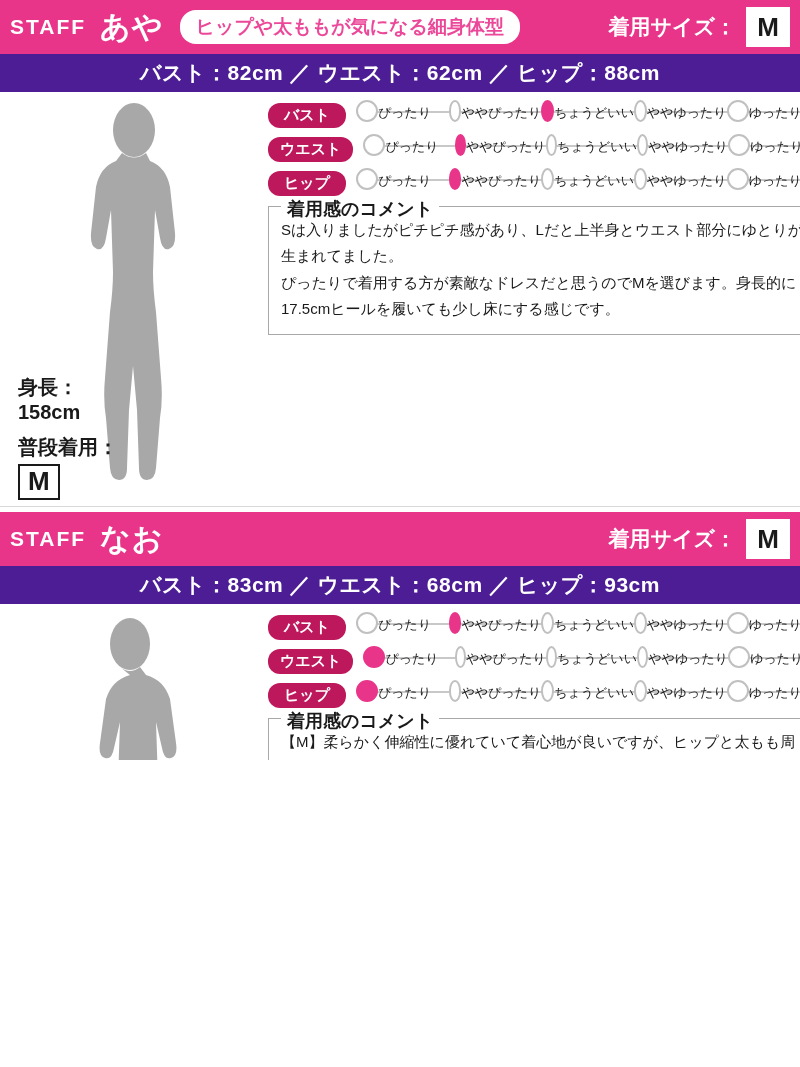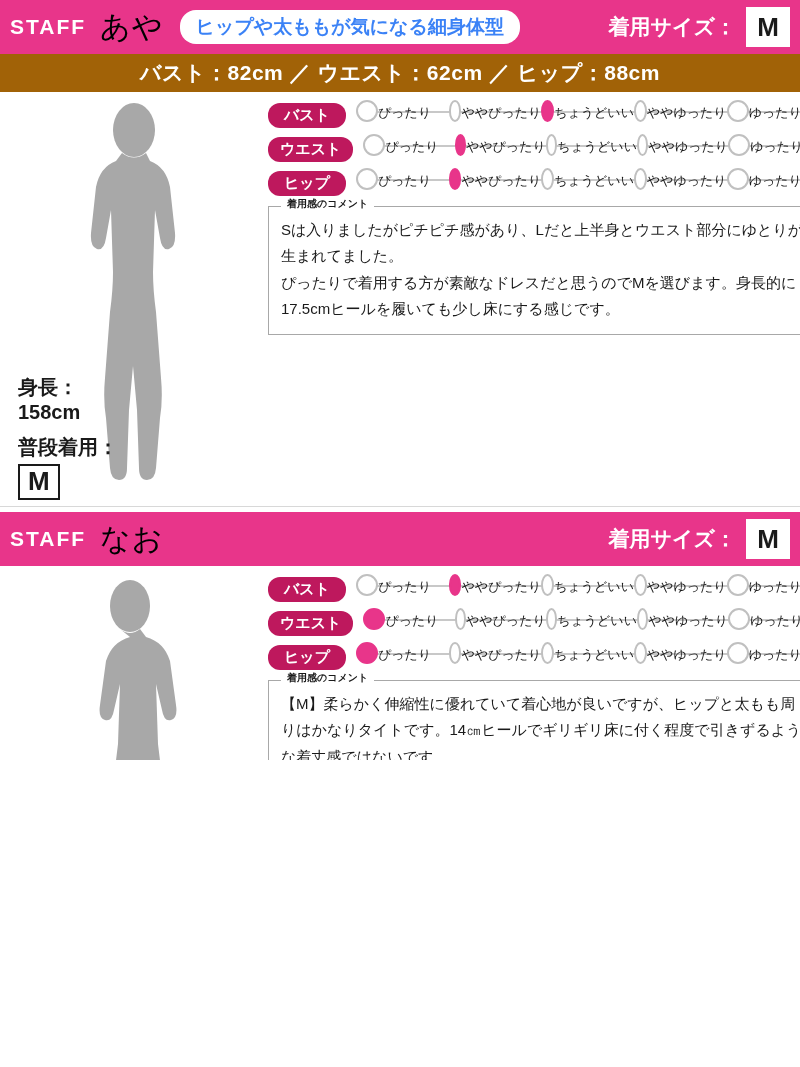--- a/index.html
+++ b/index.html
@@ -23,30 +23,30 @@
     position: relative;
   }
   .hdr-staff {
     color: #ffffff;
     font-size: 21px;
     letter-spacing: 2px;
     font-weight: bold;
     margin-right: 14px;
   }
   .hdr-name {
-    color: #000000;
+    color: #ffffff;
     font-size: 30px;
-    font-weight: normal;
+    font-weight: bold;
     margin-right: 16px;
     letter-spacing: 1px;
     white-space: nowrap;
   }
   .hdr-type {
     background: #ffffff;
-    color: #3b82f6;
+    color: #ec4899;
     font-size: 19px;
     font-weight: bold;
     border-radius: 16px;
     padding: 4px 16px;
     white-space: nowrap;
   }
   .hdr-right {
     margin-left: auto;
     display: flex;
     align-items: center;
@@ -65,21 +65,21 @@
     font-weight: bold;
     width: 44px;
     height: 40px;
     display: flex;
     align-items: center;
     justify-content: center;
   }
 
   
   .meas {
-    background: #a16207;
+    background: #4c1d95;
     height: 38px;
     display: flex;
     align-items: center;
     justify-content: center;
     color: #ffffff;
     font-size: 21px;
     font-weight: bold;
     letter-spacing: 0.5px;
   }
 
@@ -198,21 +198,21 @@
     margin-top: 10px;
     padding: 10px 12px 12px 12px;
     position: relative;
   }
   .comment-legend {
     position: absolute;
     top: -10px;
     left: 12px;
     background: #ffffff;
     padding: 0 6px;
-    font-size: 10px;
+    font-size: 18px;
     font-weight: bold;
     color: #1a1a1a;
   }
   .comment-text {
     font-size: 15px;
     line-height: 1.75;
     color: #1a1a1a;
     white-space: pre-wrap;
   }
 
@@ -364,20 +364,21 @@
   <div class="staff-block">
     <div class="hdr">
       <span class="hdr-staff">STAFF</span>
       <span class="hdr-name">なお</span>
       <span class="hdr-right">
         <span class="hdr-wear-label">着用サイズ：</span>
         <span class="hdr-size-box">M</span>
       </span>
     </div>
 
+    <div class="meas">バスト：83cm ／ ウエスト：68cm ／ ヒップ：93cm</div>
 
     <div class="body-area">
       <div class="left-col">
         <div class="silhouette-wrap">
           <svg class="sil" width="180" height="390" viewBox="0 0 180 390">
             <g fill="#a8a8a8">
               <ellipse cx="86" cy="32" rx="20" ry="26"></ellipse>
               <path d="M76,55 q10,8 20,0 l6,8 q18,5 24,24 l6,44 q2,13 -5,15 q-7,2 -9,-10 l-6,-26 l2,60 l8,66 q3,20 0,38 l-6,46 q-2,11 -10,11 q-8,0 -7,-11 l0,-56 l-2,-46 l-6,46 l-2,56 q1,11 -7,11 q-8,0 -10,-11 l-6,-46 q-3,-18 0,-38 l8,-66 l2,-60 l-6,26 q-2,12 -9,10 q-7,-2 -5,-15 l6,-44 q6,-19 24,-24 z"></path>
             </g>
           </svg>

